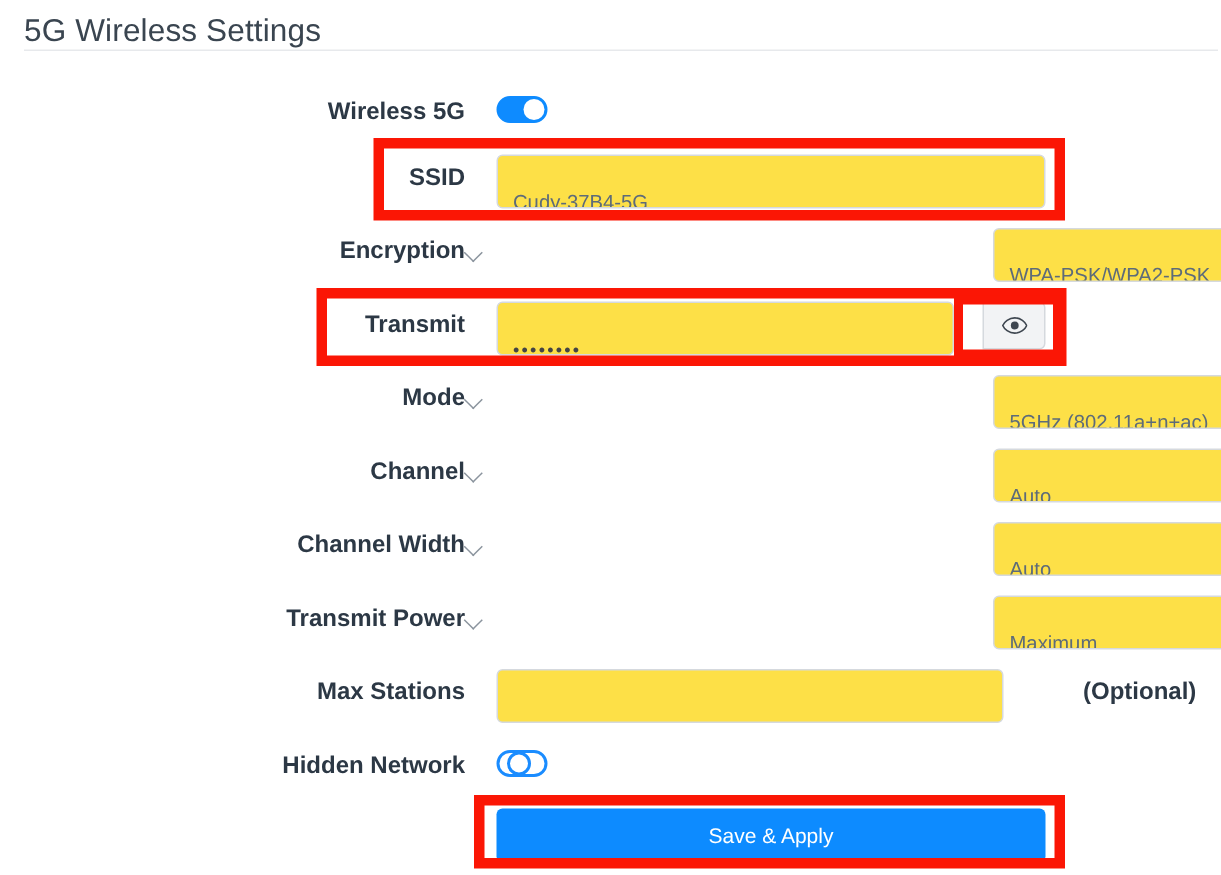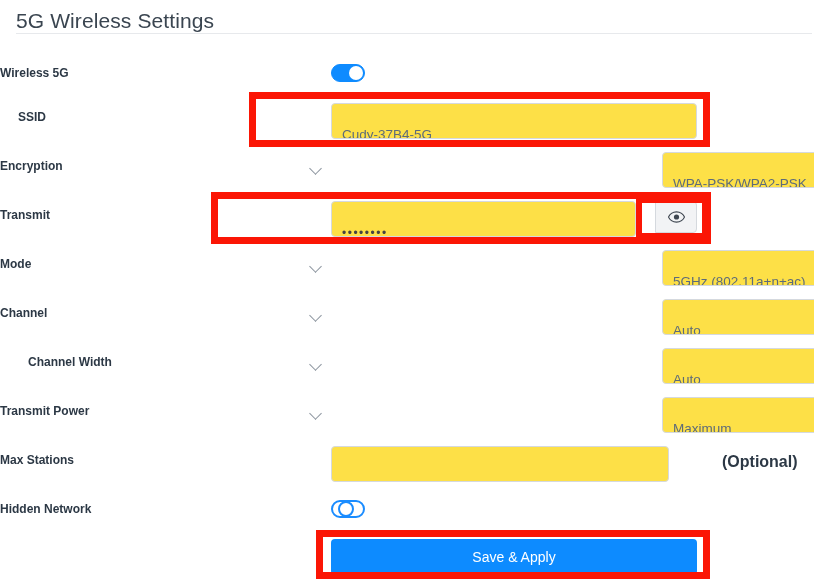--- a/index.html
+++ b/index.html
@@ -46,21 +46,22 @@
   }
   .row {
     position: absolute;
     left: 0;
     width: 814px;
   }
   .label {
     position: absolute;
     left: 0;
     width: 310px;
-    font-size: 12px;
+    text-align: right;
+    font-size: 16px;
     font-weight: bold;
     color: #2c3845;
     white-space: nowrap;
   }
 
   .field {
     position: absolute;
     left: 331px;
     box-sizing: border-box;
     height: 36px;
@@ -192,21 +193,21 @@
 <div class="form">
 
   <div class="row" style="top:66px;">
     <div class="label">Wireless 5G</div>
     <div class="toggle on" style="left:331px; top:-2px;">
       <span class="knob"></span>
     </div>
   </div>
 
   <div class="row" style="top:103px;">
-    <div class="label" style="top:7px;margin-left:18px;">SSID</div>
+    <div class="label" style="top:7px;">SSID</div>
     <div class="field wide">Cudy-37B4-5G</div>
   </div>
 
   <div class="row" style="top:152px;">
     <div class="label" style="top:7px;">Encryption</div>
     <div class="selwrap">
       <div class="field sel">WPA-PSK/WPA2-PSK</div>
       <span class="caret"></span>
     </div>
   </div>
@@ -232,21 +233,21 @@
 
   <div class="row" style="top:299px;">
     <div class="label" style="top:7px;">Channel</div>
     <div class="selwrap">
       <div class="field sel">Auto</div>
       <span class="caret"></span>
     </div>
   </div>
 
   <div class="row" style="top:348px;">
-    <div class="label" style="top:7px;padding-left:28px;">Channel Width</div>
+    <div class="label" style="top:7px;">Channel Width</div>
     <div class="selwrap">
       <div class="field sel">Auto</div>
       <span class="caret"></span>
     </div>
   </div>
 
   <div class="row" style="top:397px;">
     <div class="label" style="top:7px;">Transmit Power</div>
     <div class="selwrap">
       <div class="field sel">Maximum</div>

